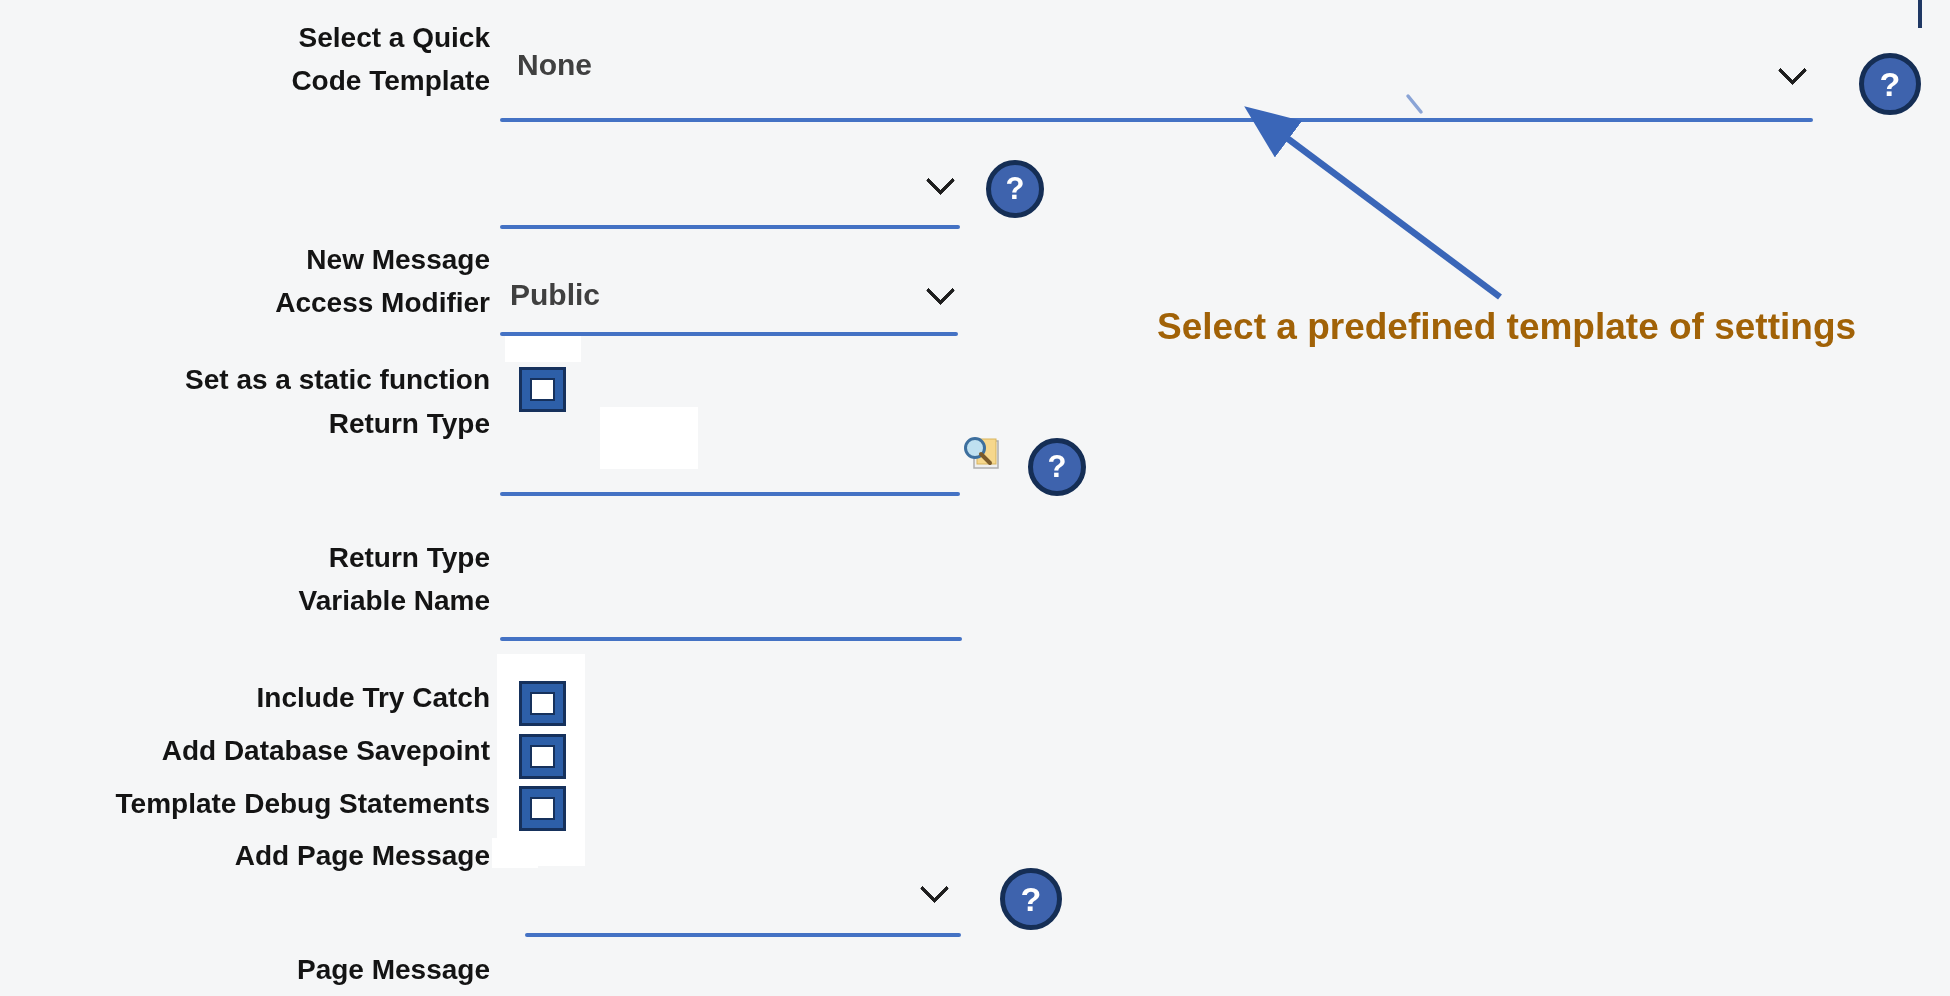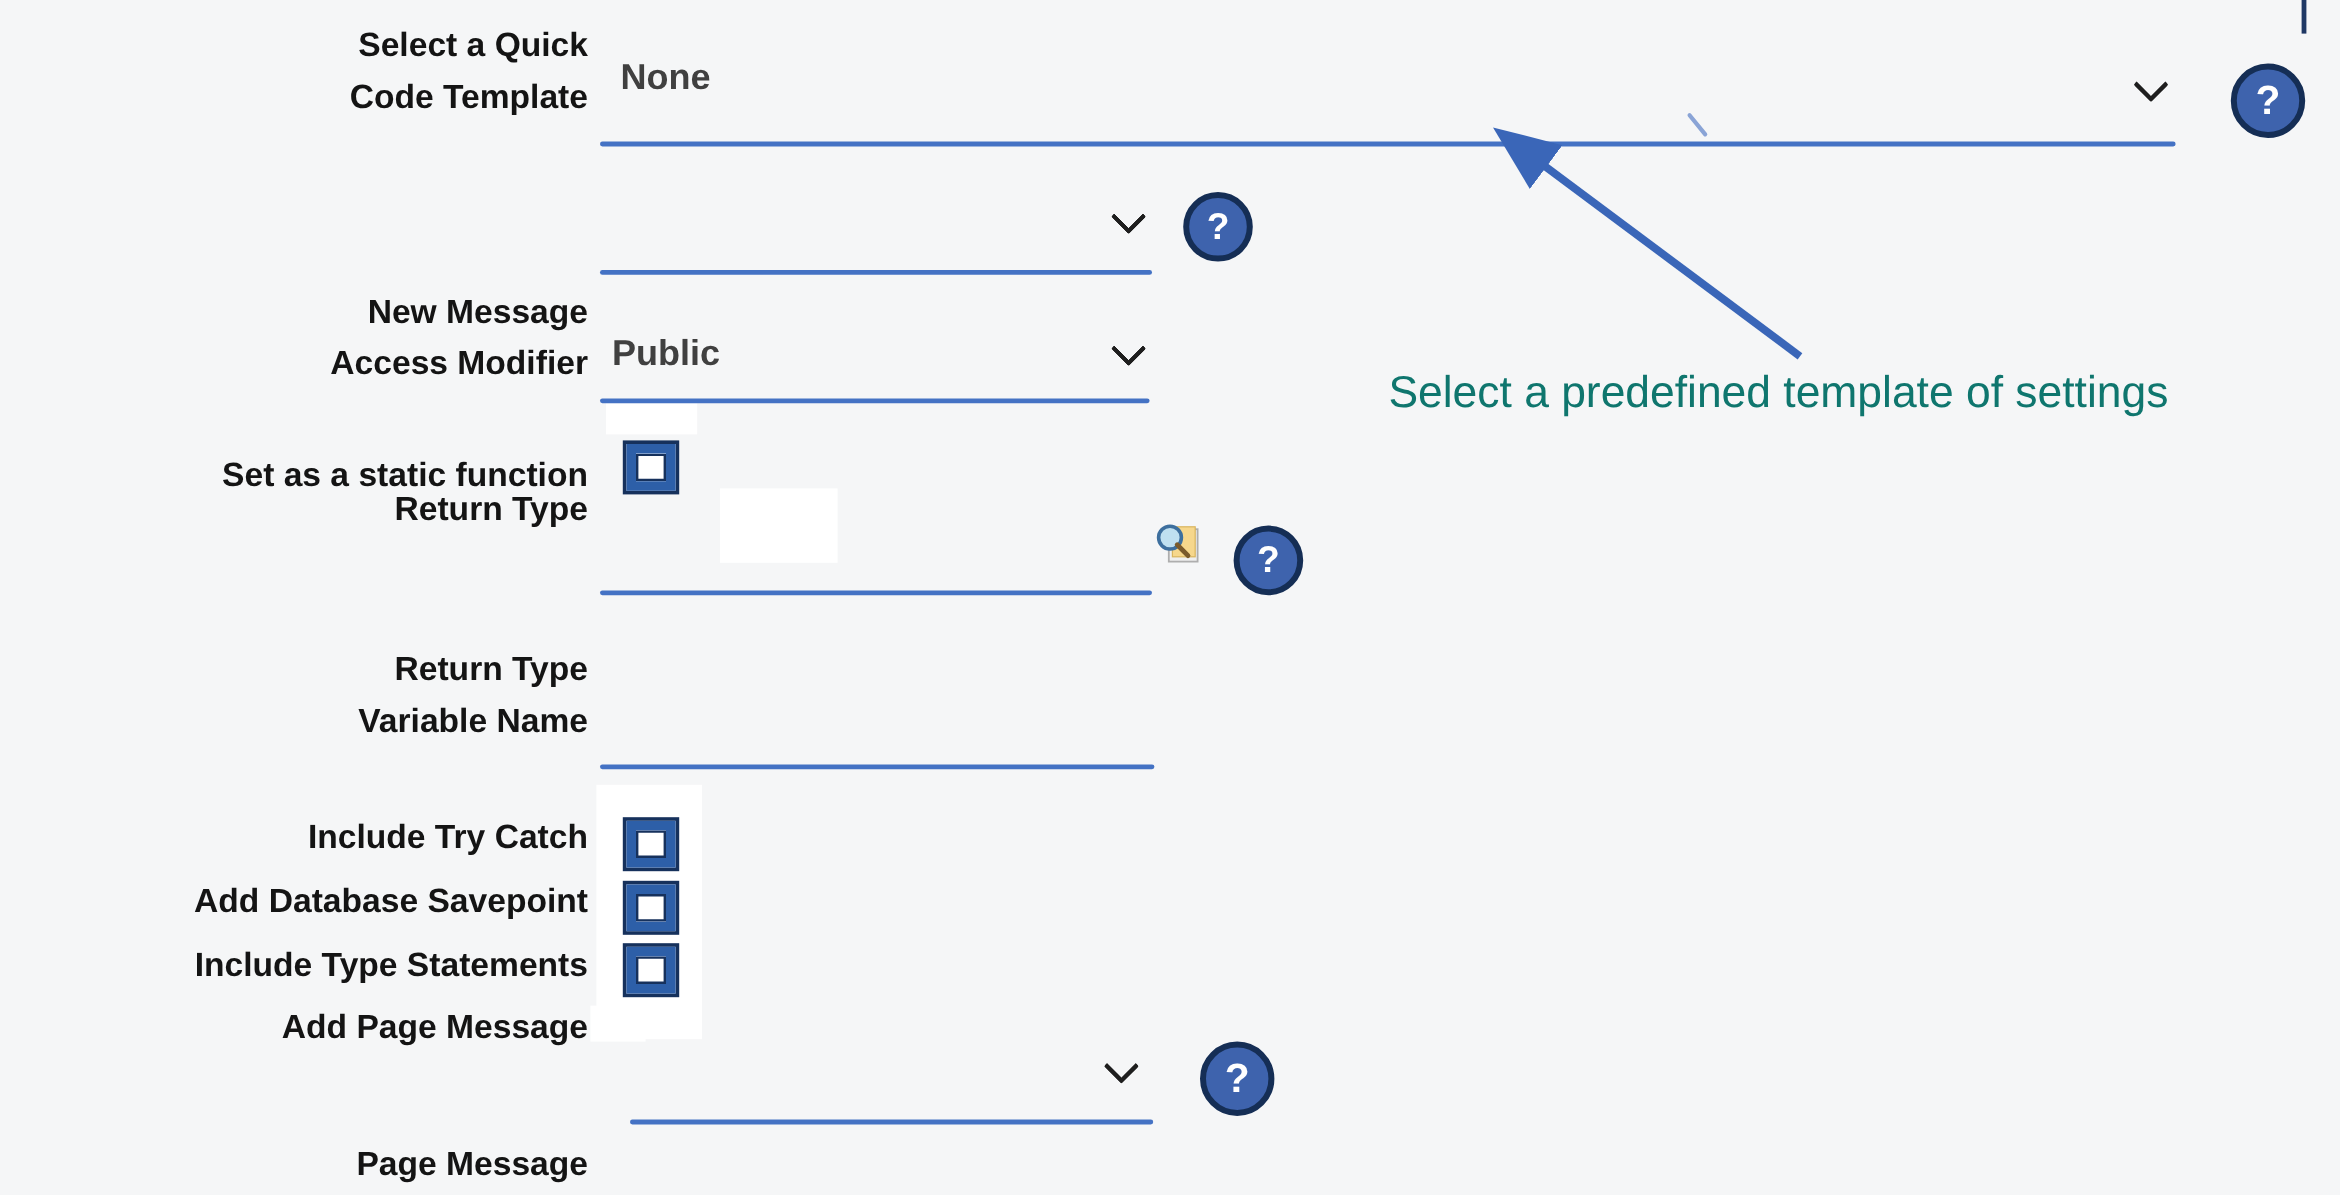--- a/index.html
+++ b/index.html
@@ -31,21 +31,21 @@
     box-sizing:content-box;cursor:pointer;
   }
   .help.small{width:48px;height:48px;font-size:31px;}
   .checkbox{
     position:absolute;width:25px;height:23px;background:#ffffff;
     border:8px solid #2d5fa8;
     box-shadow:0 0 0 3px #16315c, inset 0 0 0 2px #16315c;
     cursor:pointer;
   }
   .annotation-text{
-    position:absolute;font-size:37px;font-weight:400;color:#0f766e;white-space:nowrap;
+    position:absolute;font-size:37px;font-weight:700;color:#a16207;white-space:nowrap;
   }
   .overlay-svg{position:absolute;left:0;top:0;pointer-events:none;}
   .lookup{position:absolute;cursor:pointer;}
 </style>
 </head>
 <body>
 
 <div class="stage">
 
   <div class="white-patch" style="left:505px;top:336px;width:76px;height:26px;"></div>
@@ -71,21 +71,21 @@
   </div>
 
   <div class="flabel" style="top:238px;">
     <div>New Message</div>
     <div>Access Modifier</div>
   </div>
   <div class="fvalue" style="left:510px;top:278px;">Public</div>
   <div class="underline" style="left:500px;top:332px;width:458px;"></div>
   <span class="chev" style="left:930px;top:280px;"></span>
 
-  <div class="flabel" style="top:358px;margin-top:16px;">Set as a static function</div>
+  <div class="flabel" style="top:358px;">Set as a static function</div>
   <div class="checkbox" style="left:522px;top:370px;"></div>
 
   <div class="flabel" style="top:402px;">Return Type</div>
   <div class="underline" style="left:500px;top:492px;width:460px;"></div>
   <span class="lookup" style="left:963px;top:436px;">
     <svg width="37" height="34" viewBox="0 0 37 34">
       <rect x="11" y="5" width="24" height="27" fill="#efefef" stroke="#aeaeae" stroke-width="1.5"></rect>
       <rect x="14" y="3" width="19" height="25" fill="#f6d78c" stroke="#d9b55e" stroke-width="1"></rect>
       <circle cx="12" cy="12" r="9.5" fill="#bfe0f0" stroke="#3d6f9e" stroke-width="3"></circle>
       <line x1="18" y1="18" x2="27" y2="27" stroke="#7a5a2b" stroke-width="4" stroke-linecap="round"></line>
@@ -100,21 +100,21 @@
     <div>Variable Name</div>
   </div>
   <div class="underline" style="left:500px;top:637px;width:462px;"></div>
 
   <div class="flabel" style="top:676px;">Include Try Catch</div>
   <div class="checkbox" style="left:522px;top:684px;"></div>
 
   <div class="flabel" style="top:729px;">Add Database Savepoint</div>
   <div class="checkbox" style="left:522px;top:737px;"></div>
 
-  <div class="flabel" style="top:782px;">Include Type Statements</div>
+  <div class="flabel" style="top:782px;">Template Debug Statements</div>
   <div class="checkbox" style="left:522px;top:789px;"></div>
 
   <div class="flabel" style="top:834px;">Add Page Message</div>
   <div class="underline" style="left:525px;top:933px;width:436px;"></div>
   <span class="chev" style="left:924px;top:878px;"></span>
   <div class="help" style="left:1000px;top:868px;">
     <span>?</span>
   </div>
 
   <div class="flabel" style="top:948px;">Page Message</div>

